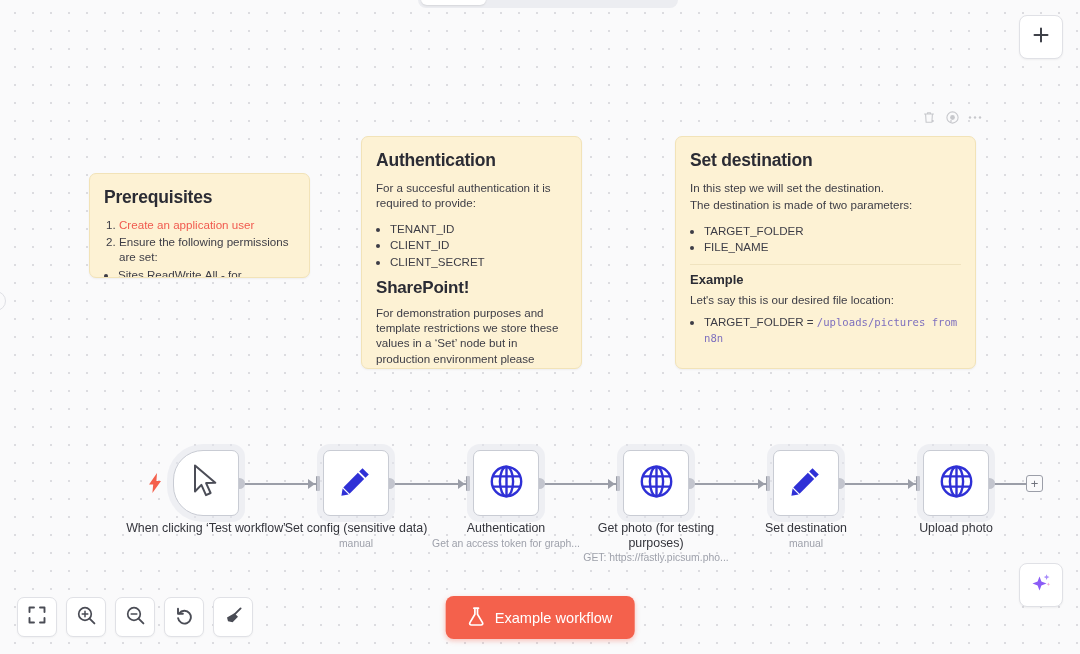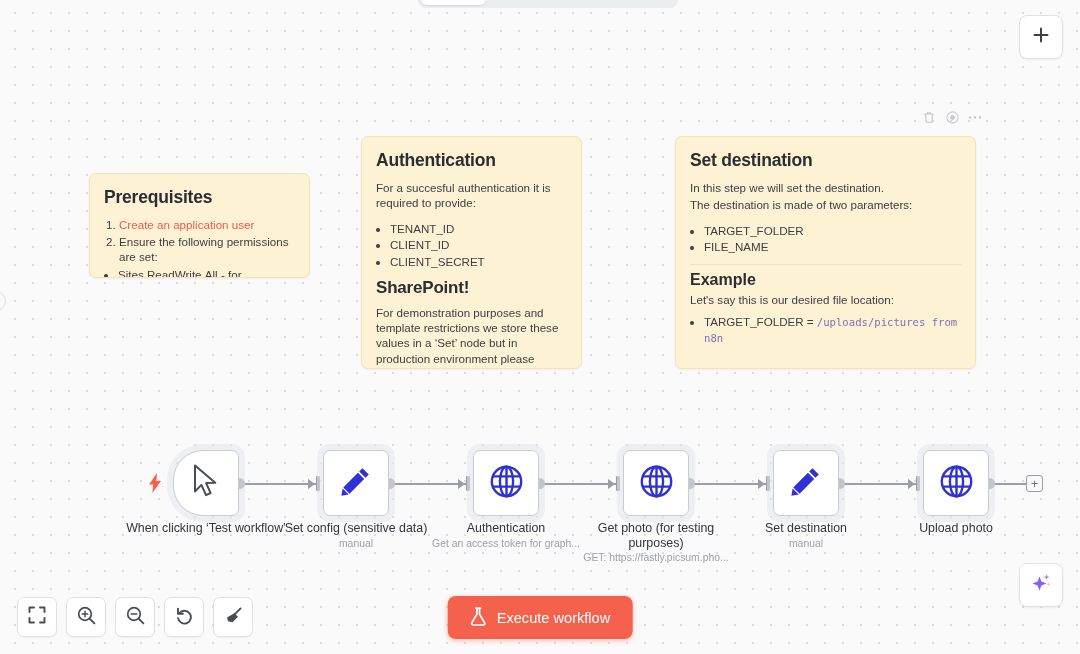--- a/index.html
+++ b/index.html
@@ -61,21 +61,21 @@
   }
   .sticky h1 {
     font-size: 17.5px;
     font-weight: 700;
     color: #2b2c34;
     letter-spacing: -0.2px;
     margin-bottom: 9px;
     line-height: 21px;
   }
   .sticky h2 {
-    font-size: 16px;
+    font-size: 13px;
     font-weight: 700;
     color: #2b2c34;
     margin-top: 9px;
     margin-bottom: 4px;
     line-height: 16px;
     padding-top: 7px;
     border-top: 1px solid #f0e3bf;
   }
   .sticky p {
     font-size: 11.6px;
@@ -518,21 +518,21 @@
       </span>
     </div>
   </div>
 
   <button id="execute-workflow-button">
     <span>
       <svg width="17" height="19" viewBox="0 0 17 19" fill="none" aria-hidden="true">
         <path d="M6.2 1.2h4.6M7.2 1.2v6.0L2.2 15.6c-.7 1.2.1 2.4 1.4 2.4h9.8c1.3 0 2.1-1.2 1.4-2.4L9.8 7.2V1.2" stroke="#ffffff" stroke-width="1.7" stroke-linecap="round" stroke-linejoin="round"></path>
       </svg>
     </span>
-    <span>Execute workflow</span>
+    <span>Example workflow</span>
   </button>
 
   <div id="ai-assistant-button">
     <span>
       <svg width="24" height="24" viewBox="0 0 24 24" aria-hidden="true">
         <path d="M10.5 5.5l1.9 5.1 5.1 1.9-5.1 1.9-1.9 5.1-1.9-5.1-5.1-1.9 5.1-1.9 1.9-5.1z" fill="#8b5cf6"></path>
         <path d="M17.6 3.2l.8 2.1 2.1.8-2.1.8-.8 2.1-.8-2.1-2.1-.8 2.1-.8.8-2.1z" fill="#a78bfa"></path>
         <path d="M19.4 11.4l.5 1.3 1.3.5-1.3.5-.5 1.3-.5-1.3-1.3-.5 1.3-.5.5-1.3z" fill="#f0a6d4"></path>
       </svg>
     </span>

